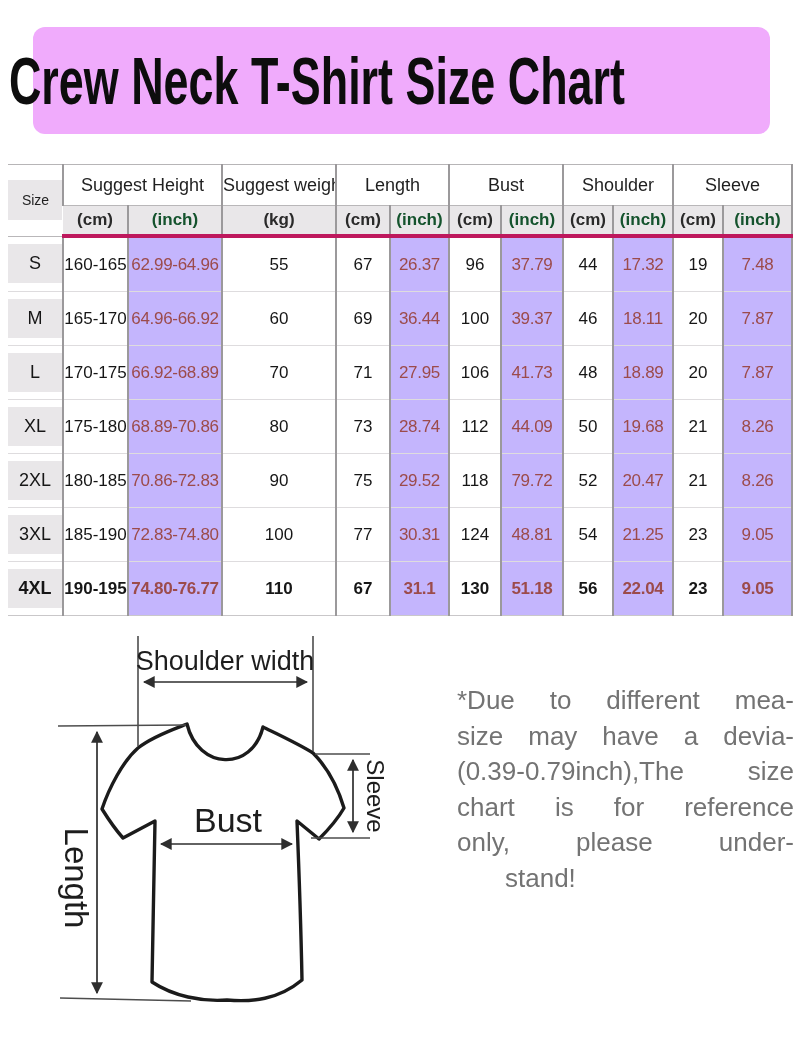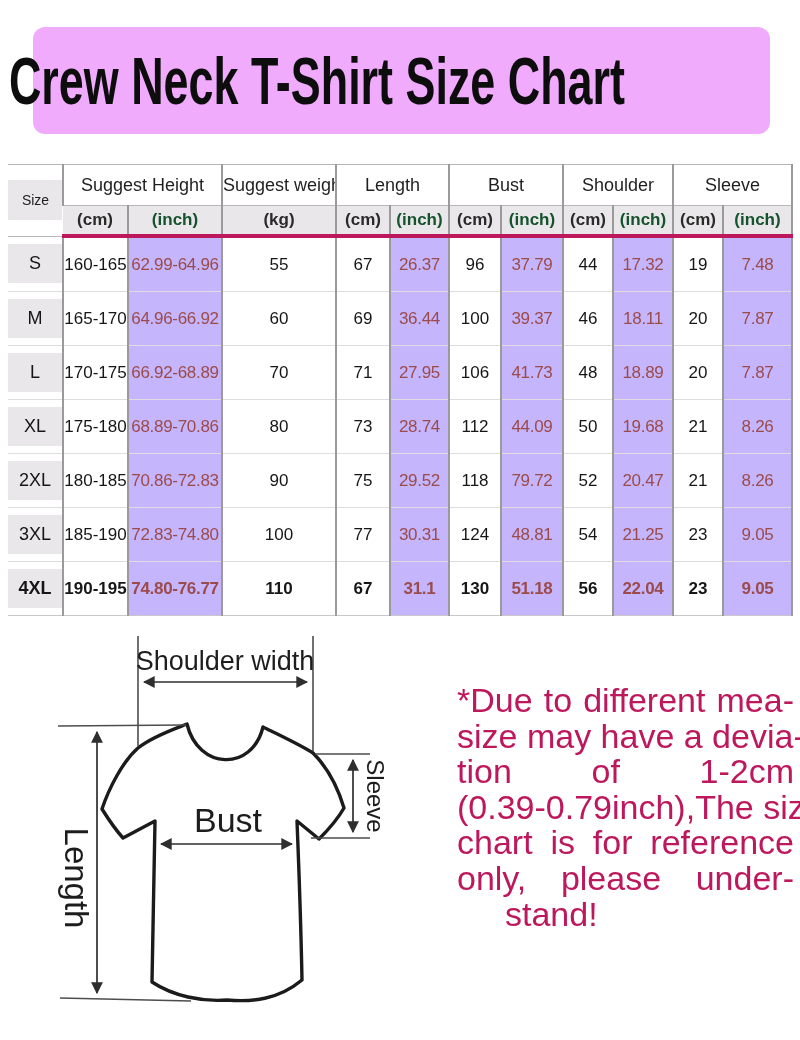--- a/index.html
+++ b/index.html
@@ -57,21 +57,21 @@
   }
   .head-chip{min-width:55px;padding:12px 4px;font-size:14px;}
 
   
   .diagram-svg{position:absolute;left:30px;top:620px;}
   .diagram-svg text{font-family:"Liberation Sans",sans-serif;fill:#1d1d1d;}
 
   
   .note{
     position:absolute;left:457px;top:683px;width:337px;
-    color:#be185d;font-size:34px;
+    color:#737373;font-size:26px;
   }
   .note-line{
     line-height:35.6px;text-align:justify;text-align-last:justify;
     white-space:nowrap;
   }
   .note-line:last-child{text-align-last:left;margin-left:48px;}
 </style>
 </head>
 <body>
 
@@ -257,18 +257,17 @@
 
   <line x1="285" y1="134" x2="340" y2="134" stroke="#4d4d4d" stroke-width="1.6"></line>
   <line x1="281" y1="218" x2="340" y2="218" stroke="#4d4d4d" stroke-width="1.6"></line>
   <line x1="323" y1="140" x2="323" y2="212" stroke="#2e2e2e" stroke-width="1.7" marker-start="url(#arr)" marker-end="url(#arr)"></line>
   <text x="343" y="176" text-anchor="middle" dominant-baseline="middle" font-size="24" transform="rotate(90 343 176)">Sleeve</text>
 </svg>
 
 <div class="note">
   <div class="note-line">*Due to different mea-</div>
   <div class="note-line">size may have a devia-</div>
-  <div class="note-line">tion of 1-2cm</div>
   <div class="note-line">(0.39-0.79inch),The size</div>
   <div class="note-line">chart is for reference</div>
   <div class="note-line">only, please under-</div>
   <div class="note-line">stand!</div>
 </div>
 
 </body></html>

